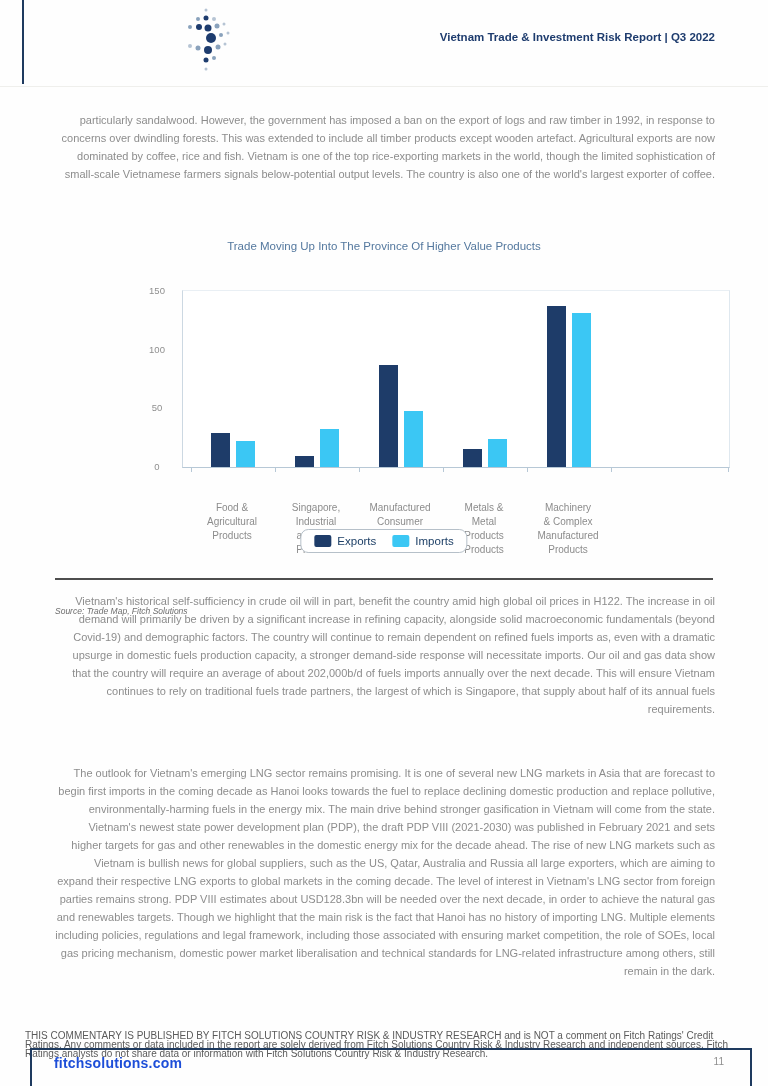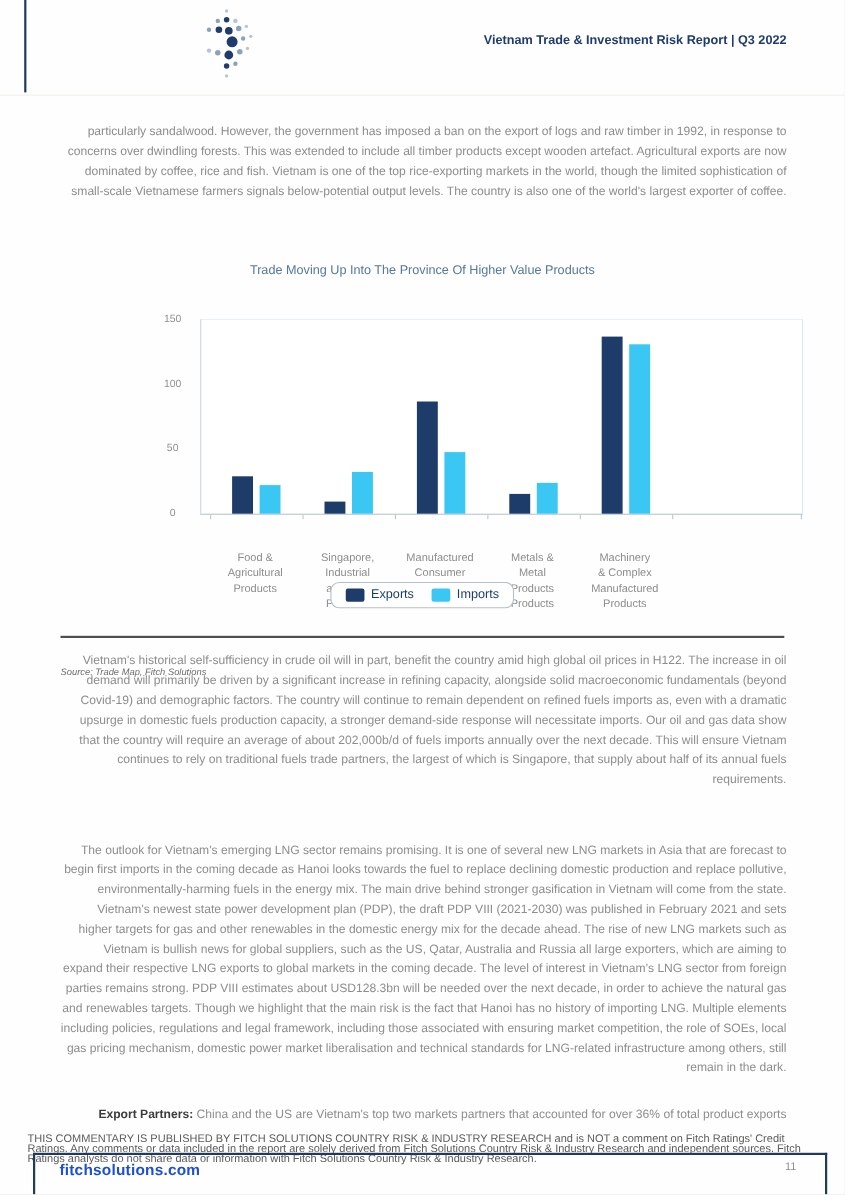--- a/index.html
+++ b/index.html
@@ -178,23 +178,20 @@
         <span>Imports</span>
       </div>
     </div>
   </div>
 
   <div class="source-rule"></div>
   <div class="source">Source: Trade Map, Fitch Solutions</div>
 
   <div class="para p2">Vietnam's historical self-sufficiency in crude oil will in part, benefit the country amid high global oil prices in H122. The increase in oil demand will primarily be driven by a significant increase in refining capacity, alongside solid macroeconomic fundamentals (beyond Covid-19) and demographic factors. The country will continue to remain dependent on refined fuels imports as, even with a dramatic upsurge in domestic fuels production capacity, a stronger demand-side response will necessitate imports. Our oil and gas data show that the country will require an average of about 202,000b/d of fuels imports annually over the next decade. This will ensure Vietnam continues to rely on traditional fuels trade partners, the largest of which is Singapore, that supply about half of its annual fuels requirements.</div>
   <div class="para p3">The outlook for Vietnam's emerging LNG sector remains promising. It is one of several new LNG markets in Asia that are forecast to begin first imports in the coming decade as Hanoi looks towards the fuel to replace declining domestic production and replace pollutive, environmentally-harming fuels in the energy mix. The main drive behind stronger gasification in Vietnam will come from the state. Vietnam's newest state power development plan (PDP), the draft PDP VIII (2021-2030) was published in February 2021 and sets higher targets for gas and other renewables in the domestic energy mix for the decade ahead. The rise of new LNG markets such as Vietnam is bullish news for global suppliers, such as the US, Qatar, Australia and Russia all large exporters, which are aiming to expand their respective LNG exports to global markets in the coming decade. The level of interest in Vietnam's LNG sector from foreign parties remains strong. PDP VIII estimates about USD128.3bn will be needed over the next decade, in order to achieve the natural gas and renewables targets. Though we highlight that the main risk is the fact that Hanoi has no history of importing LNG. Multiple elements including policies, regulations and legal framework, including those associated with ensuring market competition, the role of SOEs, local gas pricing mechanism, domestic power market liberalisation and technical standards for LNG-related infrastructure among others, still remain in the dark.</div>
-  <div class="para p4">
-    <span class="lead">Export Partners:</span><span> China and the US are Vietnam's top two markets partners that accounted for over 36% of total product exports</span>
-  </div>
 
   <div class="disclaimer">THIS COMMENTARY IS PUBLISHED BY FITCH SOLUTIONS COUNTRY RISK &amp; INDUSTRY RESEARCH and is NOT a comment on Fitch Ratings' Credit Ratings. Any comments or data included in the report are solely derived from Fitch Solutions Country Risk &amp; Industry Research and independent sources. Fitch Ratings analysts do not share data or information with Fitch Solutions Country Risk &amp; Industry Research.</div>
   <div class="footer-rule"></div>
   <div class="footer-vline-left"></div>
   <div class="footer-vline-right"></div>
   <a class="site">fitchsolutions.com</a>
   <div class="page-num">11</div>
 
 </div>
 

